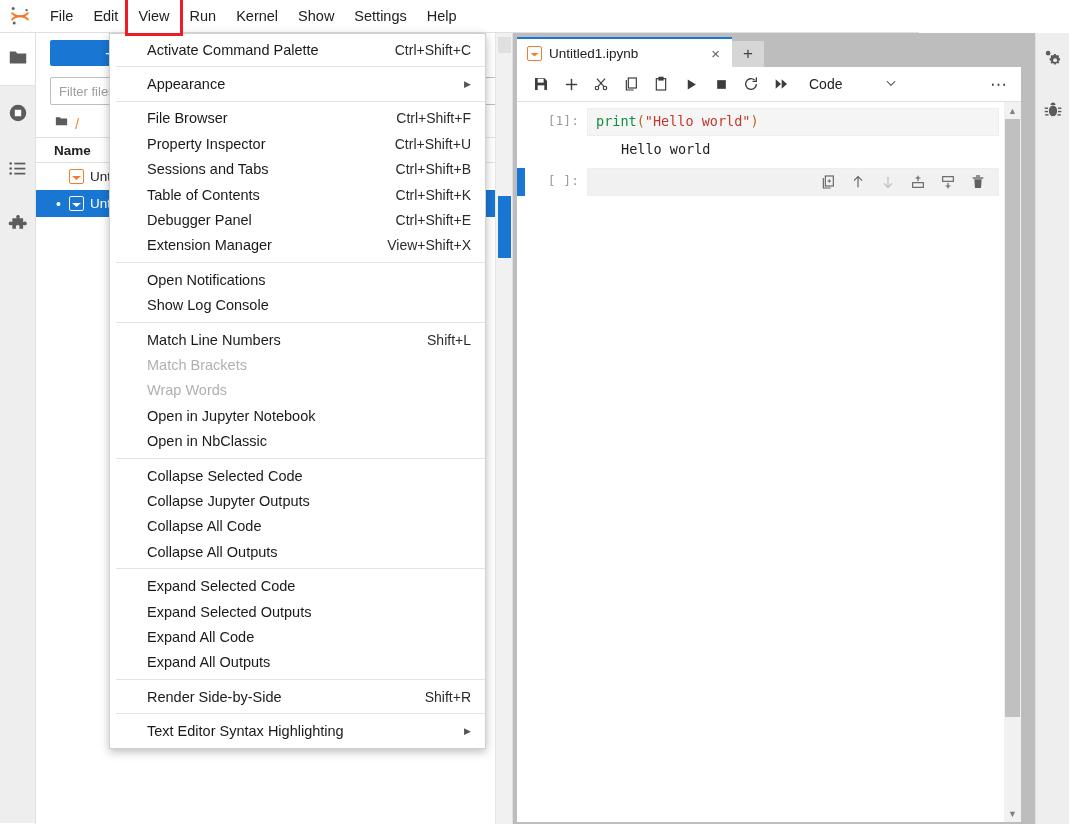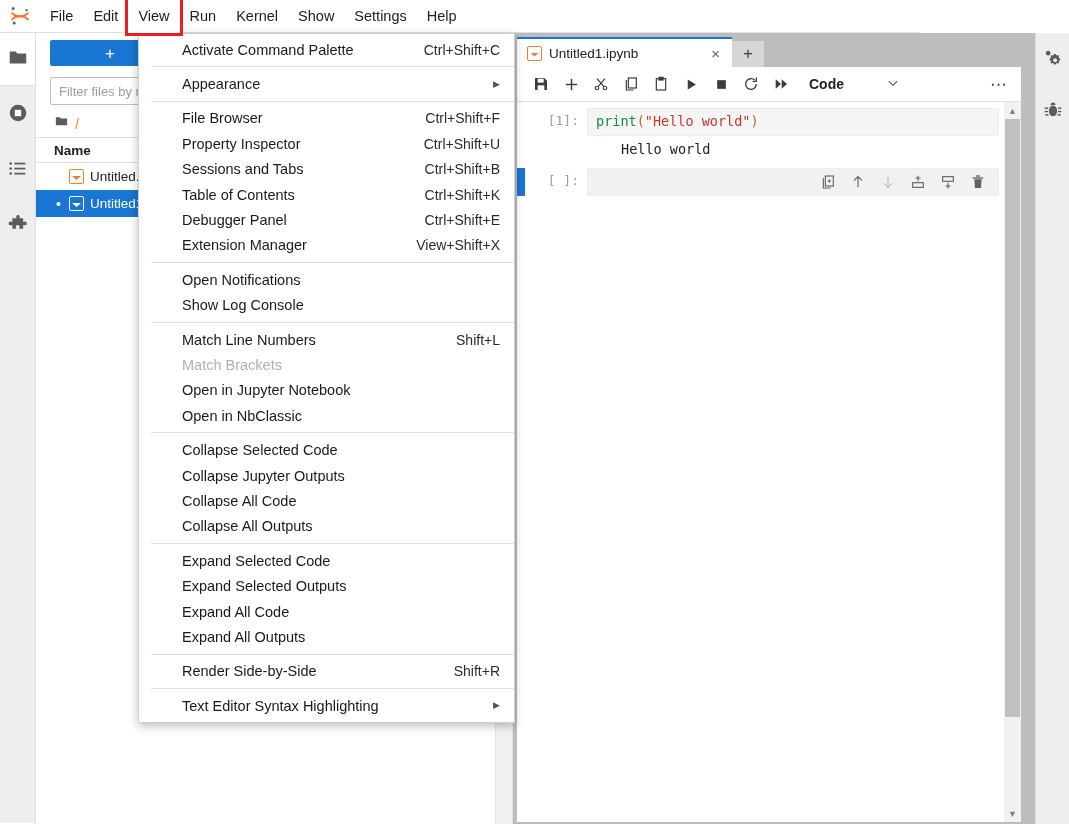--- a/index.html
+++ b/index.html
@@ -165,21 +165,21 @@
     padding: 0 10px;
     width: 504px;
   }
   .tb-btn {
     width: 28px; height: 28px;
     display: flex; align-items: center; justify-content: center;
     color: #3c3c3c; cursor: pointer;
   }
   .tb-sel {
     margin-left: 12px; display: flex; align-items: center; gap: 42px;
-    font-size: 14px; color: #212121; cursor: pointer; font-weight: bold;
+    font-size: 14px; color: #212121; cursor: pointer;
   }
   .tb-more { margin-left: auto; color: #3c3c3c; font-size: 17px; cursor: pointer; padding-right: 4px; }
 
   .nb-canvas {
     position: relative;
     width: 504px; height: 720px;
     background: #ffffff;
     overflow: hidden;
   }
   .cell { display: flex; align-items: flex-start; padding: 6px 0 0 0; }
@@ -248,26 +248,26 @@
     position: absolute; left: 1035px; top: 33px; width: 34px; height: 791px;
     background: #eeeeee; border-left: 1px solid #e0e0e0;
   }
   .rightbar .rb-icon {
     height: 52px; display: flex; align-items: center; justify-content: center;
     color: #616161; cursor: pointer;
   }
 
   
   .menu-popup {
-    position: absolute; left: 138px; top: 33px; width: 377px;
+    position: absolute; left: 109px; top: 33px; width: 377px;
     background: #ffffff;
     border: 1px solid #d0d0d0;
     box-shadow: 0 3px 9px rgba(0,0,0,.26);
     z-index: 50;
-    padding: 3px 0 4px 12px;
+    padding: 3px 0 4px 6px;
   }
   .mi {
     height: 25.4px;
     display: flex; align-items: center;
     padding: 0 14px 0 31px;
     font-size: 14.5px;
     color: #1a1a1a;
     cursor: pointer;
     white-space: nowrap;
   }
@@ -590,20 +590,23 @@
         <span>Show Log Console</span>
       </div>
       <div class="msep"></div>
       <div class="mi">
         <span>Match Line Numbers</span>
         <span class="shortcut">Shift+L</span>
       </div>
       <div class="mi disabled">
         <span>Match Brackets</span>
       </div>
+      <div class="mi disabled">
+        <span>Wrap Words</span>
+      </div>
       <div class="mi">
         <span>Open in Jupyter Notebook</span>
       </div>
       <div class="mi">
         <span>Open in NbClassic</span>
       </div>
       <div class="msep"></div>
       <div class="mi">
         <span>Collapse Selected Code</span>
       </div>

